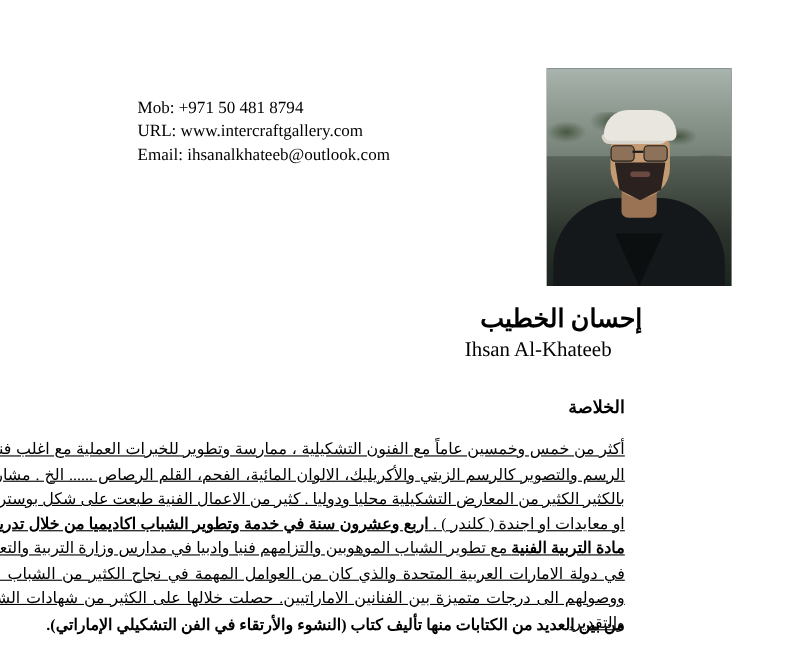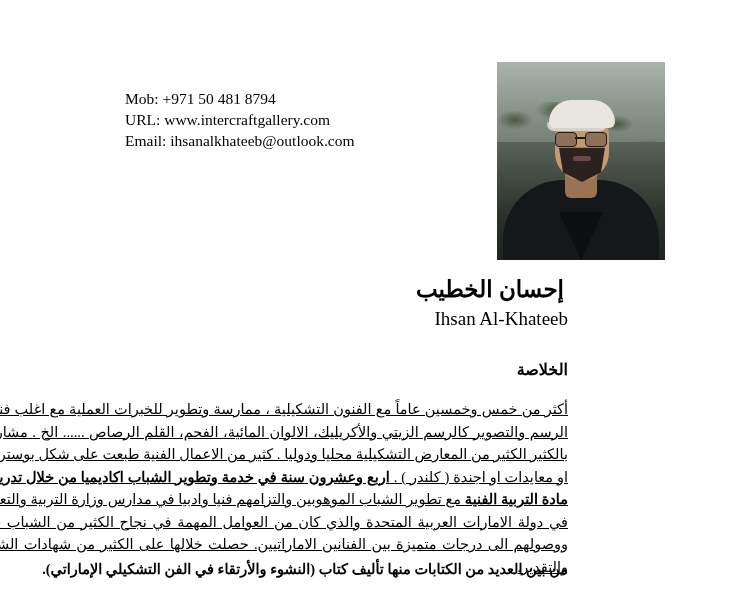--- a/index.html
+++ b/index.html
@@ -163,30 +163,30 @@
     top: 60px;
     width: 60px;
     height: 9px;
     background: #d8d4cb;
     border-radius: 3px 3px 10px 10px;
   }
 
   
   .name-ar {
     position: absolute;
-    right: 68px;
+    right: 48px;
     top: 276px;
     font-size: 23px;
     font-weight: bold;
     direction: rtl;
-    font-family: Liberation Sans, sans-serif;
+    font-family: Liberation Serif, serif;
   }
   .name-en {
     position: absolute;
-    right: 64px;
+    right: 76px;
     top: 308px;
     font-size: 19px;
     font-family: "Liberation Serif", serif;
   }
 
   
   .section-heading {
     position: absolute;
     right: 64px;
     top: 360px;

